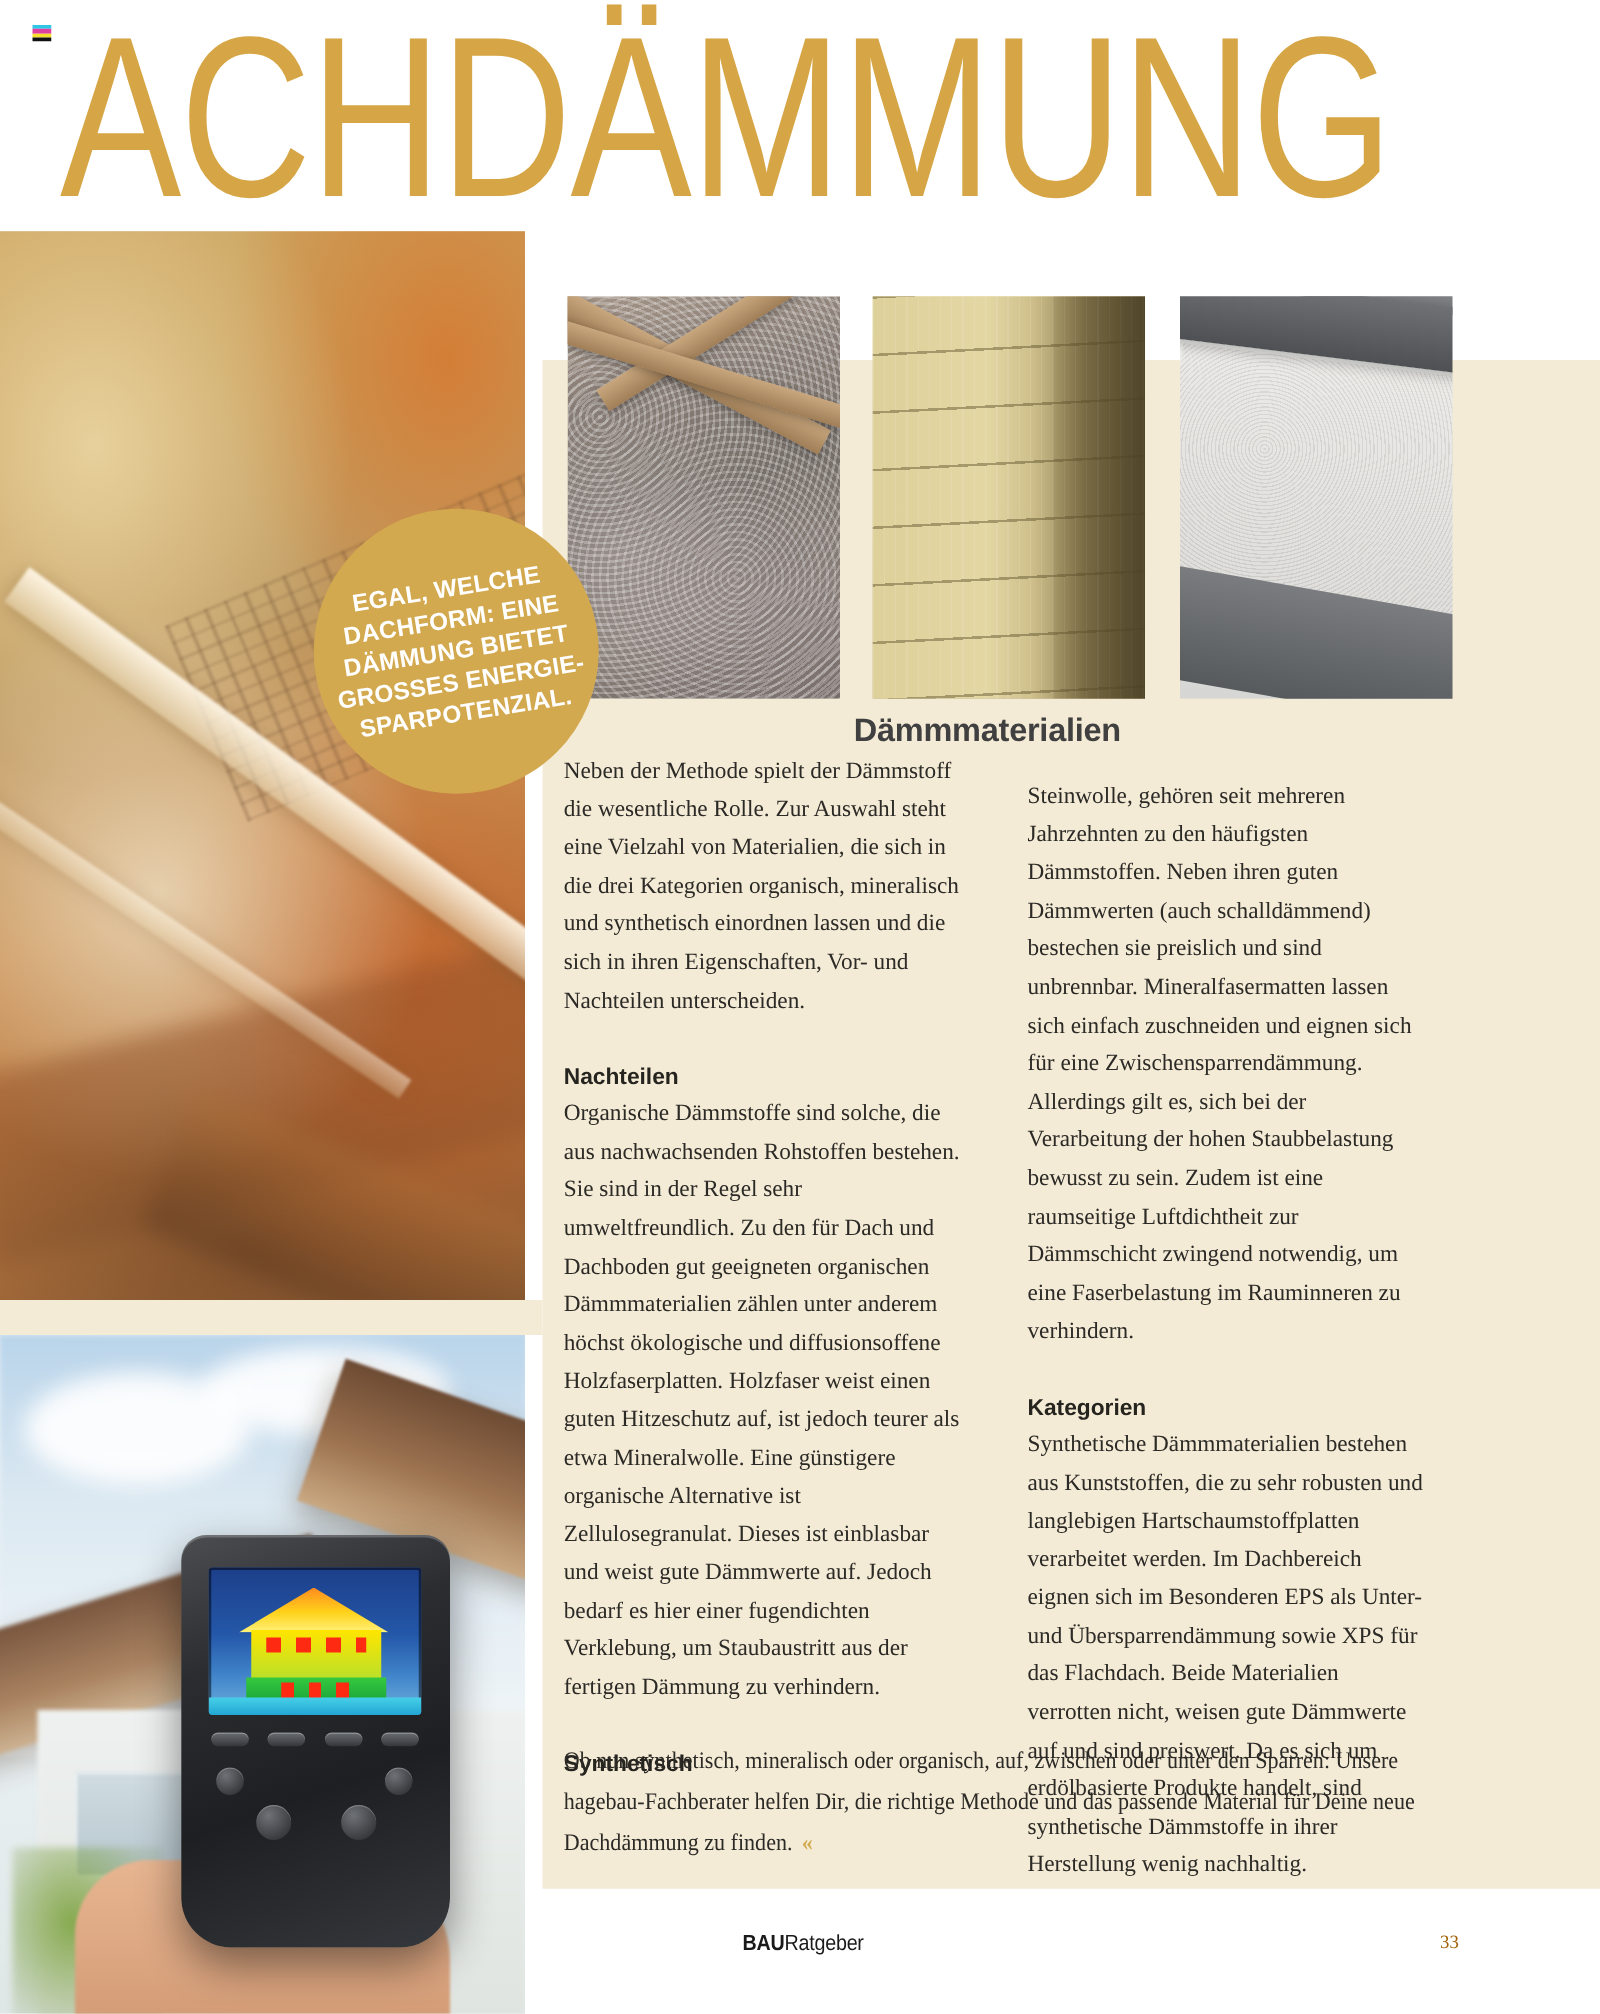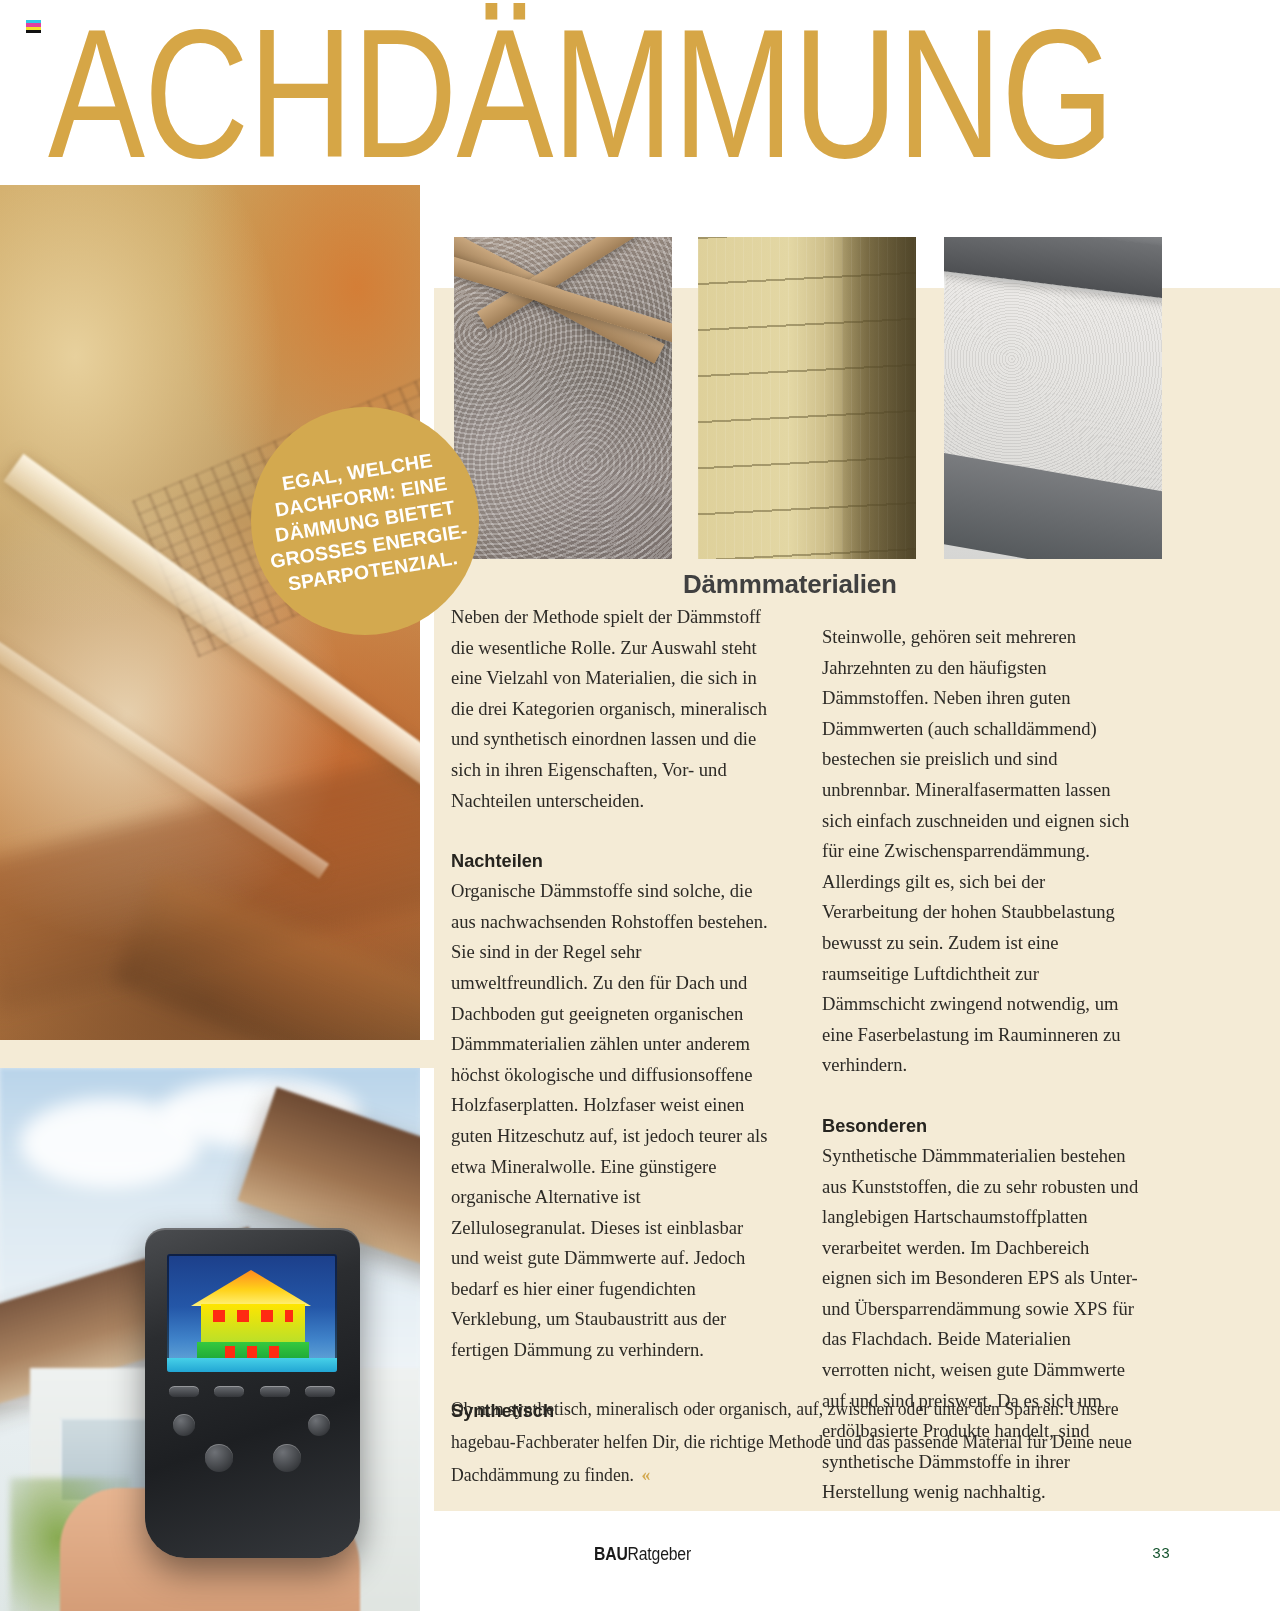--- a/index.html
+++ b/index.html
@@ -357,23 +357,23 @@
     font-size: 17.5px;
     color: #1a1a1a;
     letter-spacing: -0.2px;
     transform: scaleX(0.9);
     transform-origin: left top;
   }
   .footer-brand b { font-weight: 700; }
   .footer-page {
     position: absolute;
     left: 1152px; top: 1546px;
-    font-family: Liberation Mono, monospace;
+    font-family: Liberation Serif, serif;
     font-size: 15px;
-    color: #14532d;
+    color: #a16207;
   }
 </style>
 </head>
 <body>
 
 <div class="reg-mark">
   <i class="reg-c"></i>
     <i class="reg-m"></i>
     <i class="reg-y"></i>
     <i class="reg-k"></i>
@@ -461,21 +461,21 @@
   <div class="gap"></div>
   <p class="subhead">Nachteilen</p>
   <p>Organische Dämmstoffe sind solche, die aus nachwachsenden Rohstoffen bestehen. Sie sind in der Regel sehr umweltfreundlich. Zu den für Dach und Dachboden gut geeigneten organischen Dämmmaterialien zählen unter anderem höchst ökologische und diffusionsoffene Holzfaserplatten. Holzfaser weist einen guten Hitzeschutz auf, ist jedoch teurer als etwa Mineralwolle. Eine günstigere organische Alternative ist Zellulosegranulat. Dieses ist einblasbar und weist gute Dämmwerte auf. Jedoch bedarf es hier einer fugendichten Verklebung, um Staubaustritt aus der fertigen Dämmung zu verhindern.</p>
   <div class="gap"></div>
   <p class="subhead">Synthetisch</p>
 </div>
 
 <div class="col col-right">
   <p>Steinwolle, gehören seit mehreren Jahrzehnten zu den häufigsten Dämmstoffen. Neben ihren guten Dämmwerten (auch schalldämmend) bestechen sie preislich und sind unbrennbar. Mineralfasermatten lassen sich einfach zuschneiden und eignen sich für eine Zwischensparrendämmung. Allerdings gilt es, sich bei der Verarbeitung der hohen Staubbelastung bewusst zu sein. Zudem ist eine raumseitige Luftdichtheit zur Dämmschicht zwingend notwendig, um eine Faserbelastung im Rauminneren zu verhindern.</p>
   <div class="gap"></div>
-  <p class="subhead">Besonderen</p>
+  <p class="subhead">Kategorien</p>
   <p>Synthetische Dämmmaterialien bestehen aus Kunststoffen, die zu sehr robusten und langlebigen Hartschaumstoffplatten verarbeitet werden. Im Dachbereich eignen sich im Besonderen EPS als Unter- und Übersparrendämmung sowie XPS für das Flachdach. Beide Materialien verrotten nicht, weisen gute Dämmwerte auf und sind preiswert. Da es sich um erdölbasierte Produkte handelt, sind synthetische Dämmstoffe in ihrer Herstellung wenig nachhaltig.</p>
 </div>
 
 <div class="outro">
   <span>Ob nun synthetisch, mineralisch oder organisch, auf, zwischen oder unter den Sparren: Unsere hagebau-Fachberater helfen Dir, die richtige Methode und das passende Material für Deine neue Dachdämmung zu finden.</span><span class="endmark">«</span>
 </div>
 
 <div class="footer-brand">
   <b>BAU</b><span>Ratgeber</span>
 </div>

